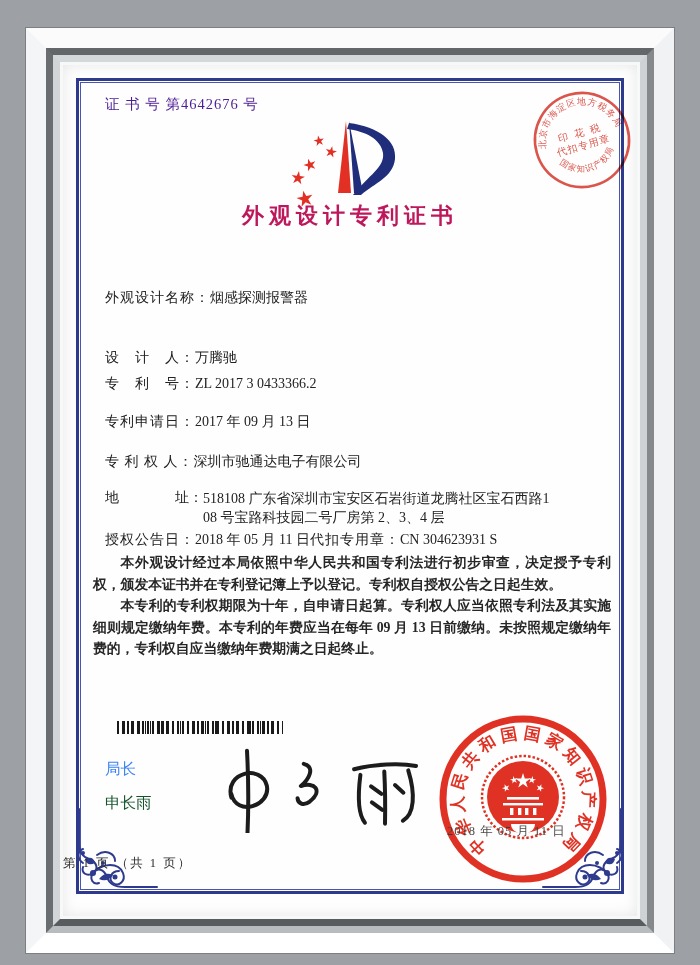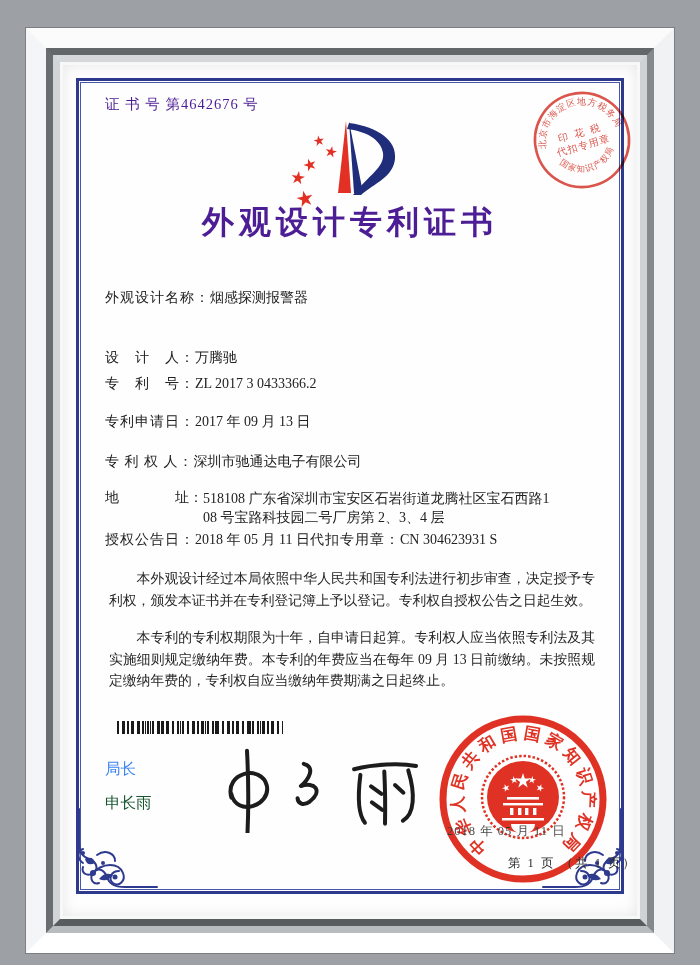--- a/index.html
+++ b/index.html
@@ -24,46 +24,46 @@
   .border-outer{position:absolute;left:13px;right:13px;top:13px;bottom:22px;
     border:3px solid #2e3a8d;}
   .border-inner{position:absolute;inset:1px;border:1px solid #4a56a8;}
   .flourish{position:absolute;width:96px;height:96px;}
   .flourish.left{left:6px;top:736px;}
   .flourish.right{right:6px;top:736px;transform:scaleX(-1);}
   
   .cert-no{position:absolute;left:42px;top:30px;font-size:14.5px;color:#4c1d95;letter-spacing:1px;}
   .logo{position:absolute;left:228px;top:50px;}
   .title{position:absolute;left:0;right:0;top:136px;text-align:center;
-    font-size:32px;font-weight:700;color:#4c1d95;letter-spacing:5px;}
+    font-size:22px;font-weight:700;color:#be185d;letter-spacing:5px;}
   .fields{position:absolute;left:42px;right:36px;top:0;font-size:14px;color:#222;}
   .frow{position:absolute;left:0;right:0;white-space:nowrap;}
   .frow .lab{letter-spacing:1px;}
   .addr-wrap{position:absolute;left:0;right:0;}
   .addr-block{display:inline-block;vertical-align:top;white-space:normal;line-height:19px;}
   .row-split{display:flex;}
   .paras{position:absolute;left:30px;right:26px;top:487px;
     font-size:13.8px;line-height:21.6px;color:#262626;text-align:justify;}
-  .paras p{margin:16px;text-indent:2em;}
+  .paras p{margin:0;text-indent:2em;font-weight:bold;}
   .barcode{position:absolute;left:54px;top:656px;width:166px;height:13px;
     background-image:
       repeating-linear-gradient(90deg,#1a1a1a 0 2px,transparent 2px 5px),
       repeating-linear-gradient(90deg,#1a1a1a 0 1px,transparent 1px 7px),
       repeating-linear-gradient(90deg,#1a1a1a 0 1px,transparent 1px 11px);}
   .signer-title{position:absolute;left:42px;top:694px;font-size:15.5px;color:#3b82f6;
     font-family:"Liberation Sans",sans-serif;}
   .signer-name{position:absolute;left:42px;top:728px;font-size:15.5px;color:#14532d;
     font-family:"Liberation Sans",sans-serif;}
   .signature{position:absolute;left:142px;top:676px;}
   .seal-main{position:absolute;left:372px;top:646px;mix-blend-mode:multiply;opacity:.95;}
   .seal-date{position:absolute;left:384px;top:758px;width:185px;font-size:12.5px;
     color:#3c3a38;letter-spacing:1px;z-index:5;opacity:.92;}
   .seal-tax{position:absolute;left:466px;top:22px;transform:rotate(-16deg);
     mix-blend-mode:multiply;opacity:.85;}
-  .footer{position:absolute;left:0;right:0;top:790px;text-align:right;
+  .footer{position:absolute;left:0;right:0;top:790px;text-align:left;
     font-size:12.5px;color:#2b2b2b;letter-spacing:2px;}
 </style>
 </head>
 <body>
 
 <div class="frame-a">
  <div class="frame-b">
   <div class="frame-c">
    <div class="frame-d">
     <div class="paper">

